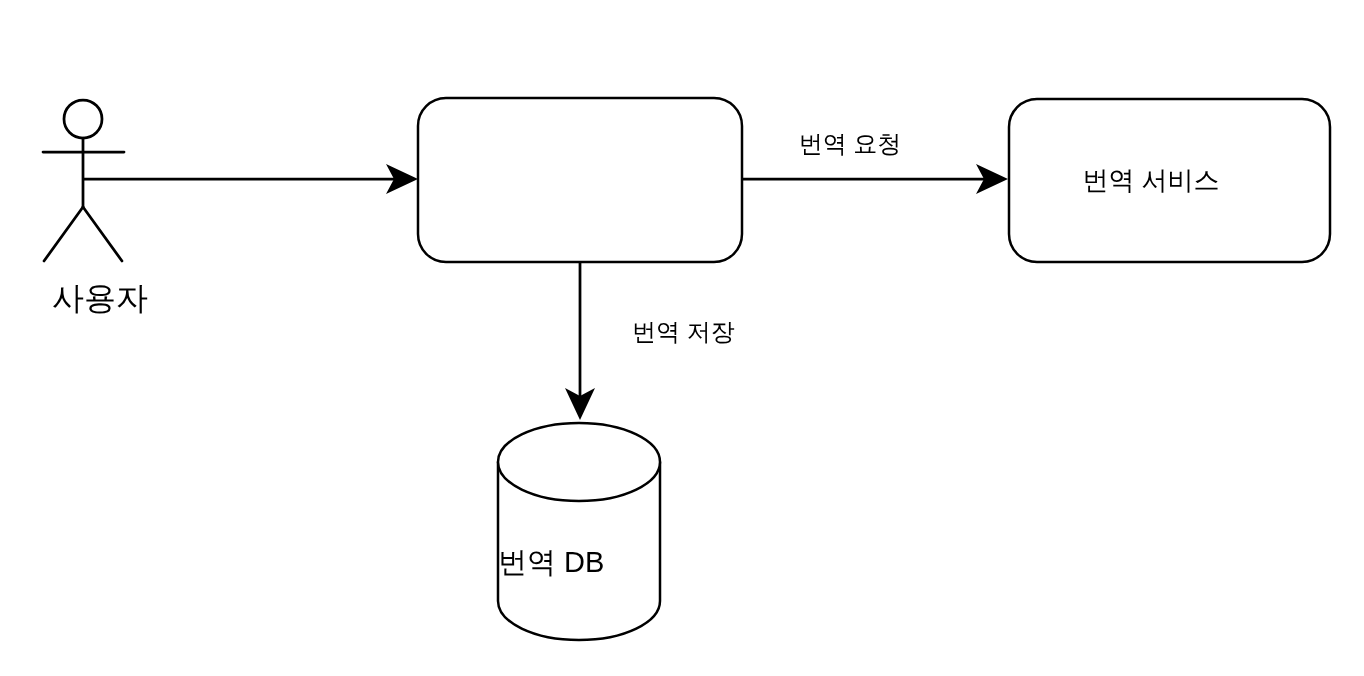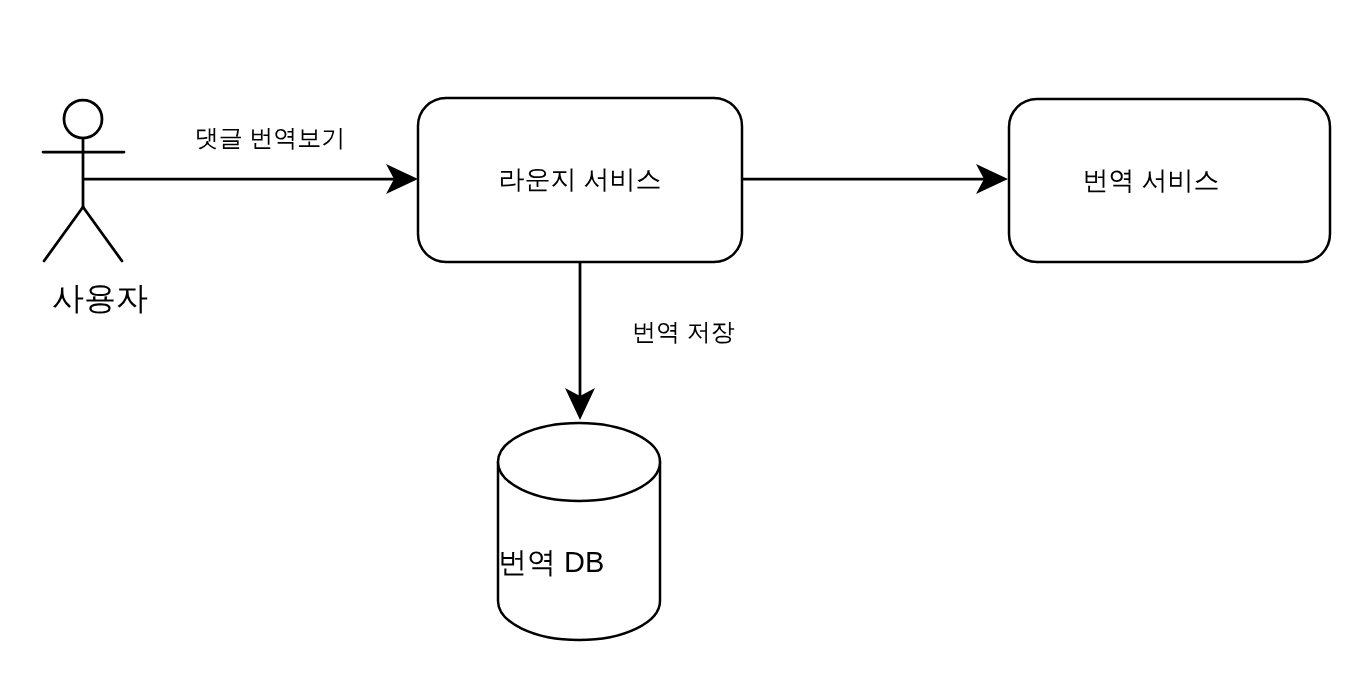--- a/index.html
+++ b/index.html
@@ -84,24 +84,23 @@
     <rect x="1009" y="99" width="321" height="163" rx="28" ry="28" fill="#ffffff" stroke-width="2.5"></rect>
 
     <g stroke-width="2.5">
       <path d="M 498 462 L 498 601 A 81 39 0 0 0 660 601 L 660 462" fill="#ffffff"></path>
       <ellipse cx="579" cy="462" rx="81" ry="39" fill="#ffffff"></ellipse>
     </g>
   </svg>
 
   <div class="label actor-label" style="left:18px; top:280px; width:130px;">사용자</div>
 
-  <div class="label edge-label" style="left:160px; top:124px; width:220px;">댓글 번역보기</div>
 
-  <div class="label node-label" style="left:418px; top:98px; width:324px; height:164px;">라운지 서비스</div>
 
+  <div class="label edge-label" style="left:780px; top:130px; width:140px;">번역 요청</div>
 
   <div class="label node-label" style="left:1009px; top:99px; width:284px; height:163px;">번역 서비스</div>
 
   <div class="label edge-label" style="left:632px; top:318px; width:120px; text-align:left;">번역 저장</div>
 
   <div class="label db-label" style="left:498px; top:546px; width:162px;">번역 DB</div>
 
 </div>
 
 </body></html>

